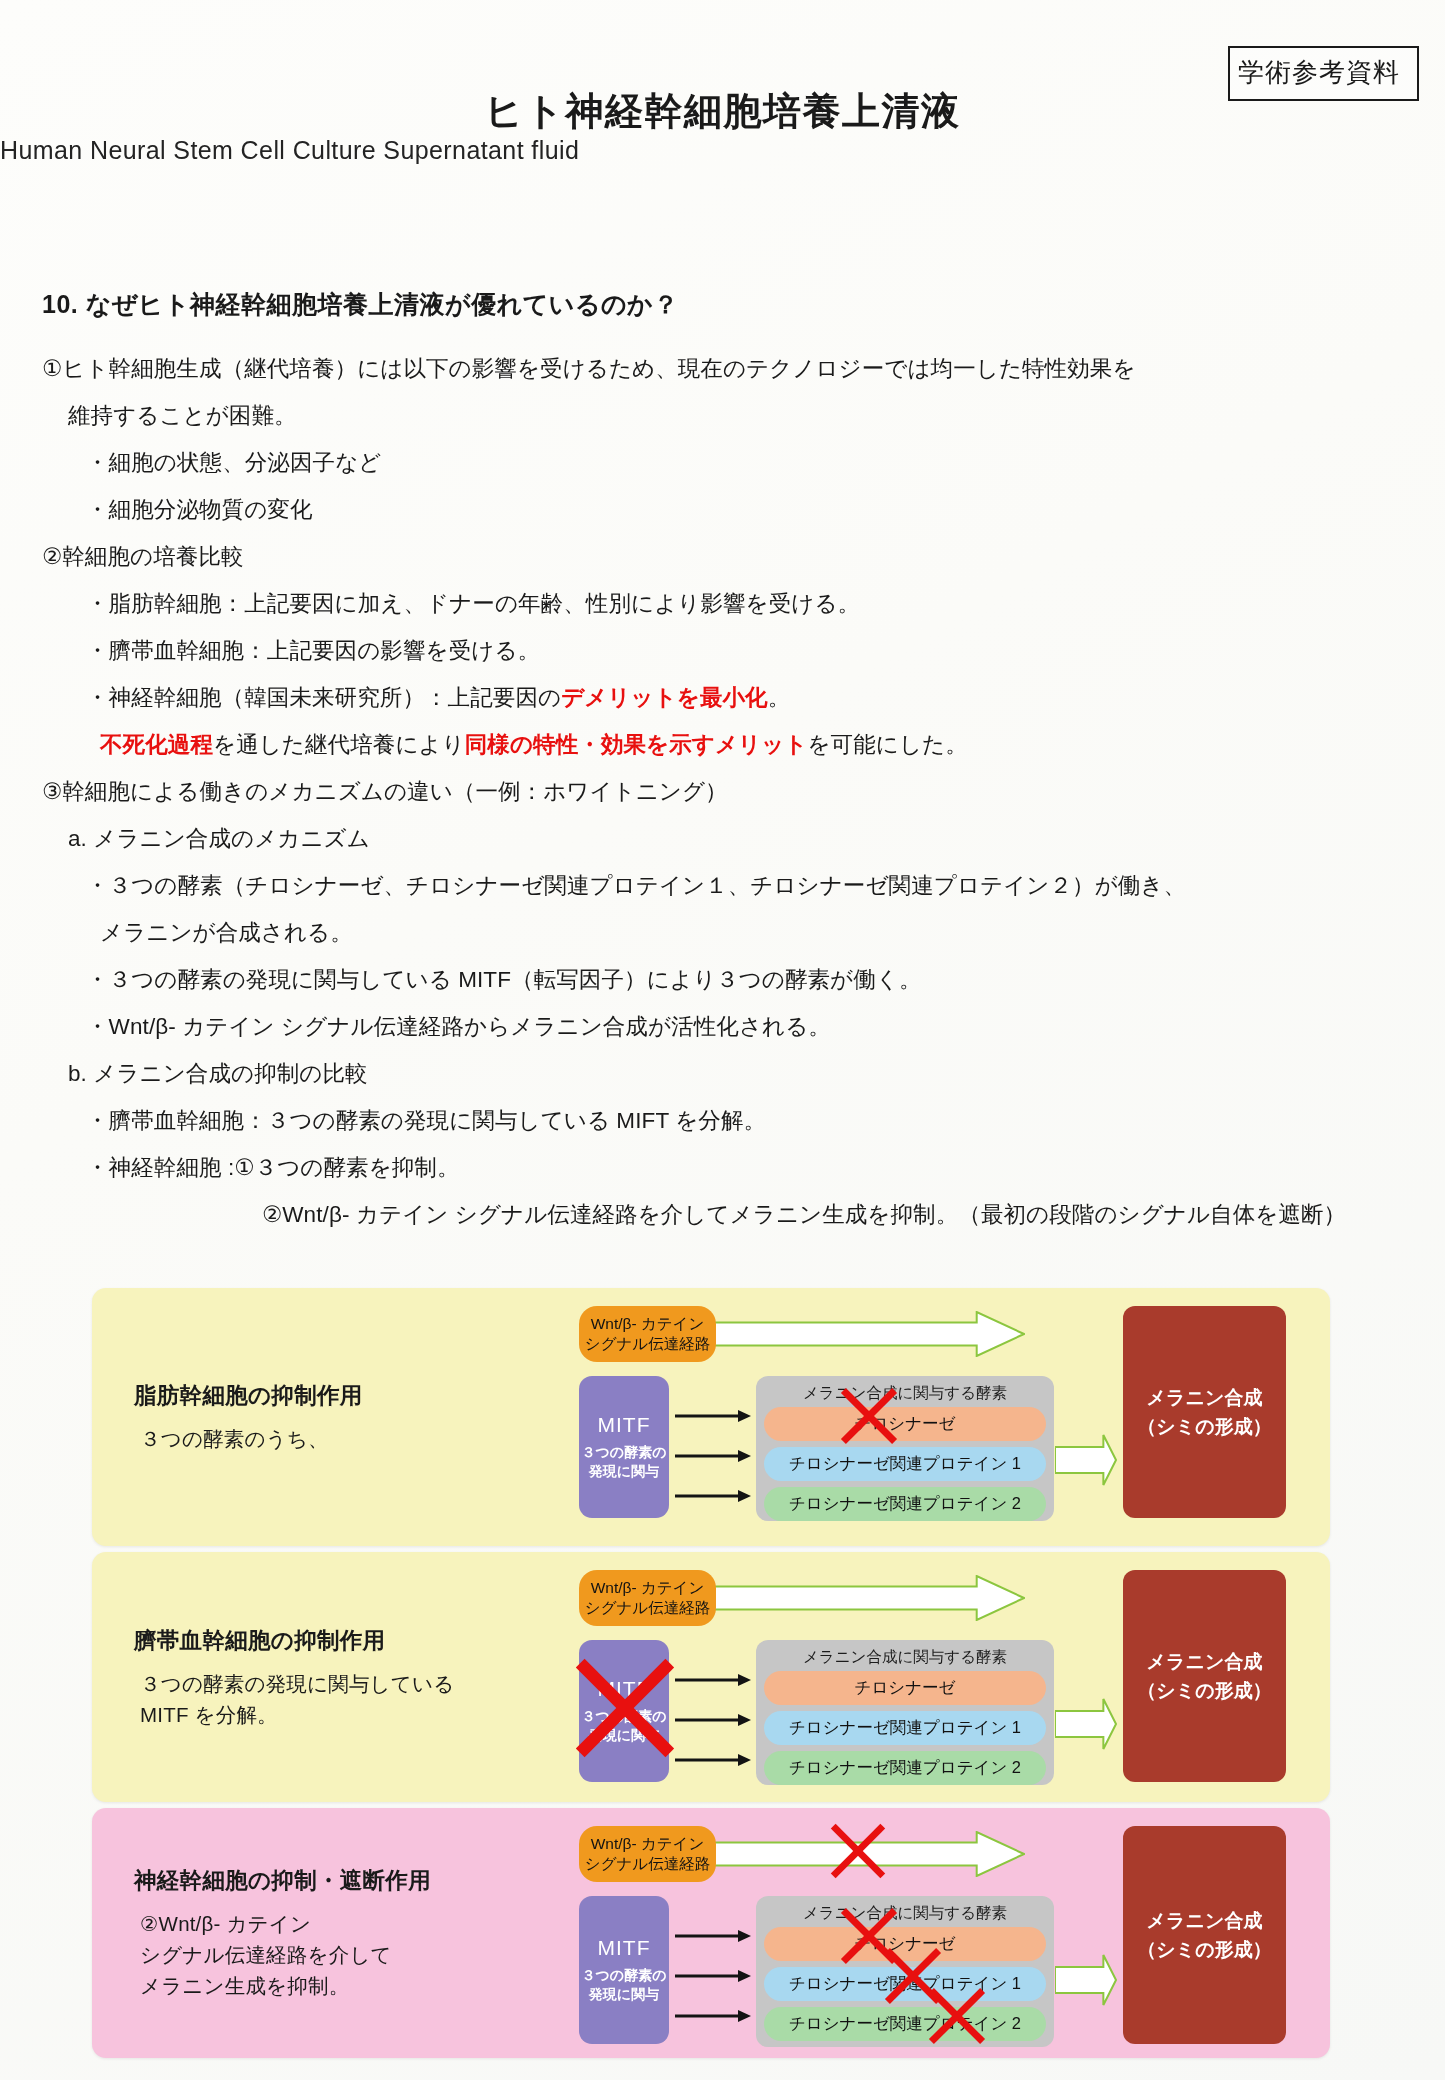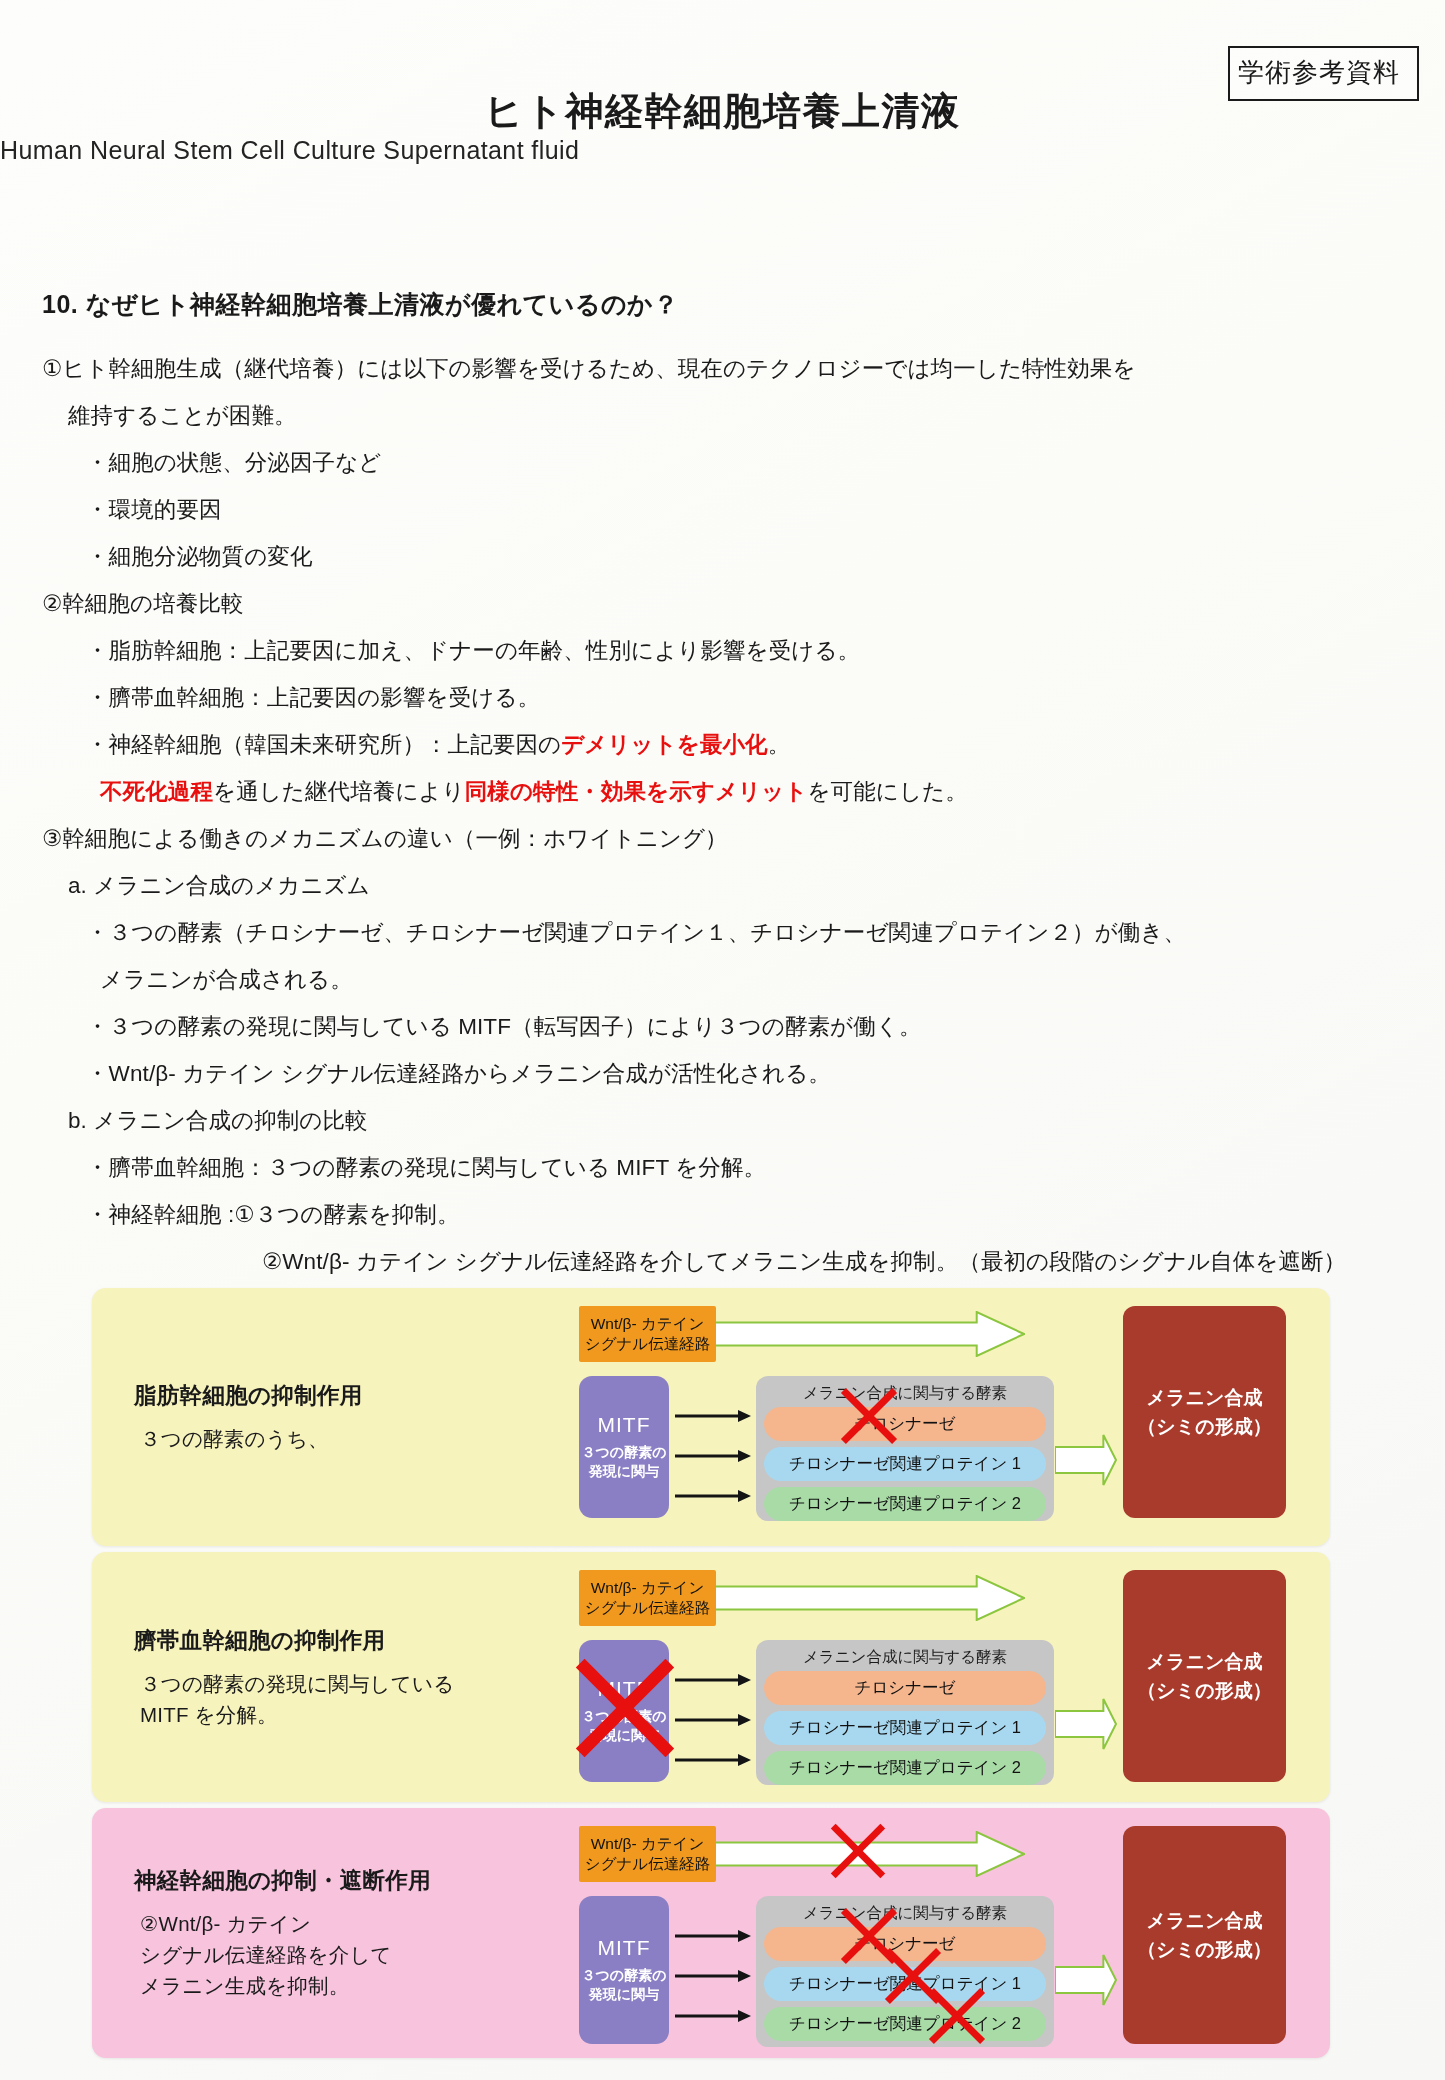--- a/index.html
+++ b/index.html
@@ -113,21 +113,21 @@
   }
   .panel-desc span { display: block; white-space: nowrap; }
 
   
   .wnt {
     position: absolute;
     left: 487px;
     width: 137px;
     height: 56px;
     background: #f0991e;
-    border-radius: 2px;
+    border-radius: 18px;
     display: flex;
     flex-direction: column;
     align-items: center;
     justify-content: center;
     font-size: 15.5px;
     line-height: 20px;
     font-weight: 500;
     color: #121212;
     z-index: 4;
   }
@@ -224,21 +224,20 @@
 
 <div class="title-main">ヒト神経幹細胞培養上清液</div>
 <div class="title-sub">Human Neural Stem Cell Culture Supernatant fluid</div>
 
 <div class="section-heading">10. なぜヒト神経幹細胞培養上清液が優れているのか？</div>
 
 <div class="copy">
   <span class="ln">①ヒト幹細胞生成（継代培養）には以下の影響を受けるため、現在のテクノロジーでは均一した特性効果を</span>
   <span class="ln i1">維持することが困難。</span>
   <span class="ln i2">・細胞の状態、分泌因子など</span>
-  <span class="ln i2">・環境的要因</span>
   <span class="ln i2">・細胞分泌物質の変化</span>
   <span class="ln">②幹細胞の培養比較</span>
   <span class="ln i2">・脂肪幹細胞：上記要因に加え、ドナーの年齢、性別により影響を受ける。</span>
   <span class="ln i2">・臍帯血幹細胞：上記要因の影響を受ける。</span>
   <span class="ln i2"><span>・神経幹細胞（韓国未来研究所）：上記要因の</span><span class="red">デメリットを最小化</span><span>。</span></span>
   <span class="ln i3"><span class="red">不死化過程</span><span>を通した継代培養により</span><span class="red">同様の特性・効果を示すメリット</span><span>を可能にした。</span></span>
   <span class="ln">③幹細胞による働きのメカニズムの違い（一例：ホワイトニング）</span>
   <span class="ln i1">a. メラニン合成のメカニズム</span>
   <span class="ln i2">・３つの酵素（チロシナーゼ、チロシナーゼ関連プロテイン１、チロシナーゼ関連プロテイン２）が働き、</span>
   <span class="ln i3">メラニンが合成される。</span>

